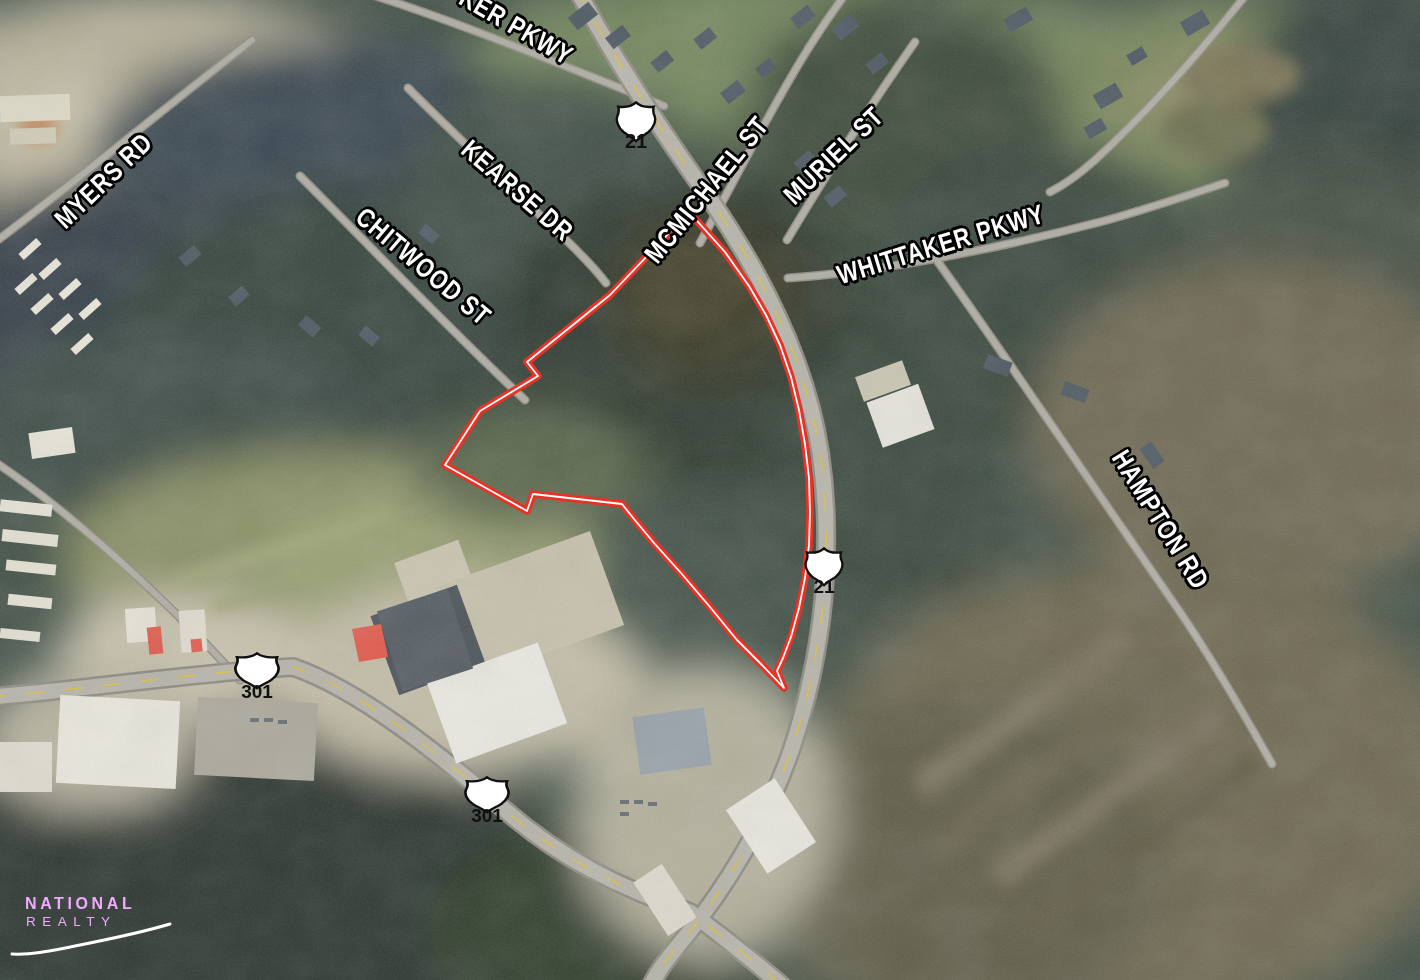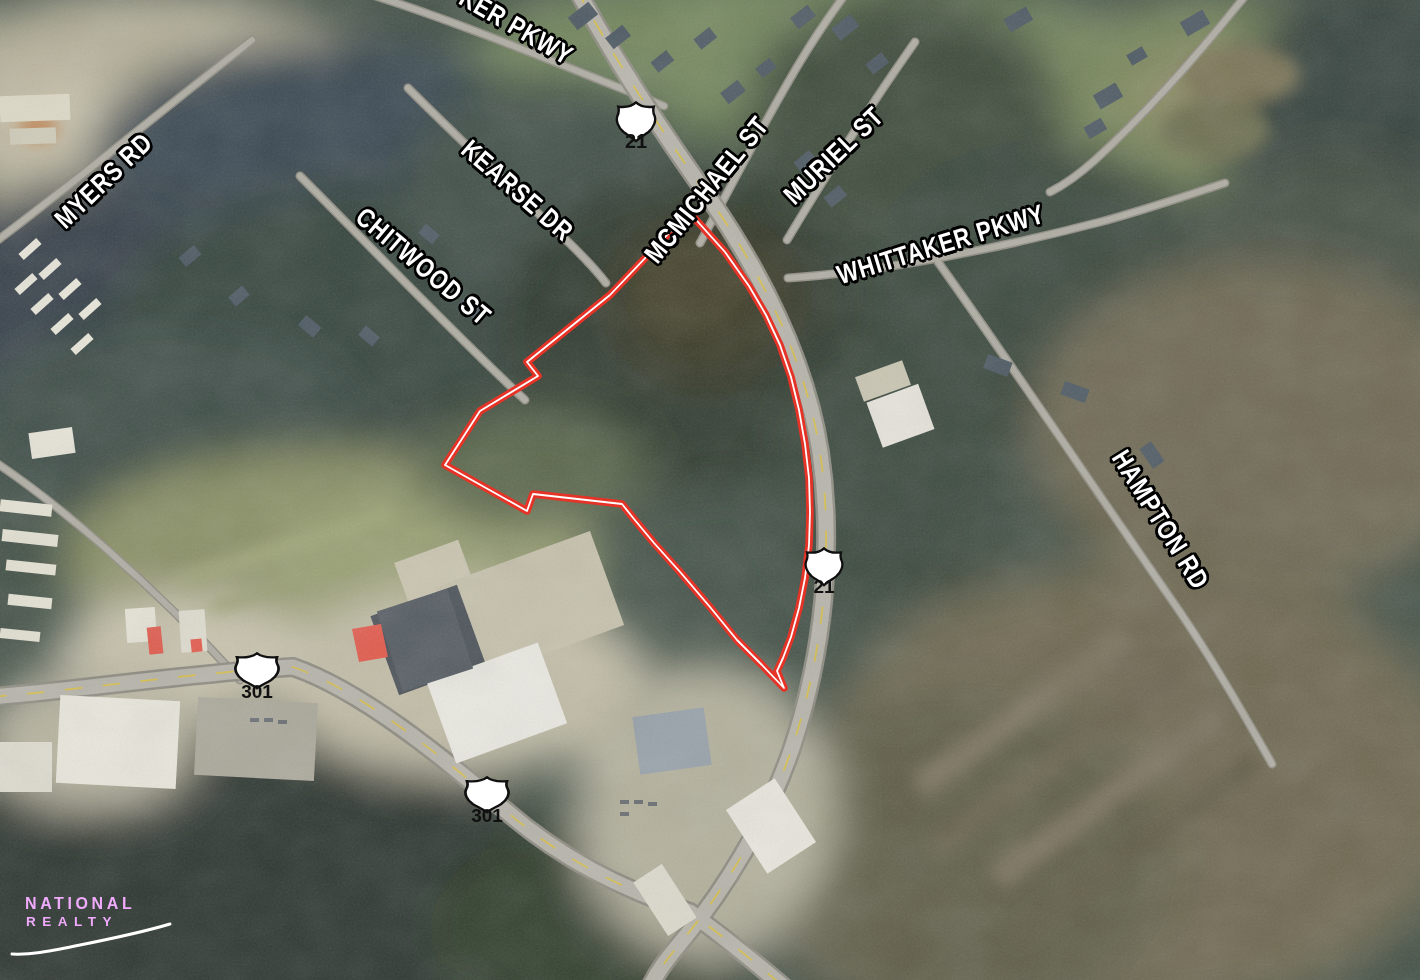--- a/index.html
+++ b/index.html
@@ -21,21 +21,21 @@
     position:absolute;inset:0;display:flex;align-items:center;justify-content:center;
     padding-bottom:7px;font-weight:bold;color:#111;margin-top:40px;
   }
   .shield.s-top21 span{font-size:20px;}
   .shield.s-mid21 span{font-size:19px;}
   .shield.s-301 span{font-size:19px;letter-spacing:0px;}
   
   .logo{position:absolute;left:10px;top:896px;width:170px;height:80px;z-index:40;color:#f0abfc;}
   .logo .l1{font-size:16px;font-weight:bold;letter-spacing:3.6px;padding-left:15px;line-height:1;}
   .logo .l2{font-size:43px;font-weight:bold;letter-spacing:1px;line-height:0.84;padding-left:1px;}
-  .logo .l3{font-size:13.5px;font-weight:bold;letter-spacing:6.5px;padding-left:16px;line-height:1;margin-top:3px;}
+  .logo .l3{font-size:13.5px;font-weight:normal;letter-spacing:6.5px;padding-left:16px;line-height:1;margin-top:3px;}
   .logo svg.swoosh{position:absolute;left:0;top:17px;width:165px;height:45px;pointer-events:none;}
 </style>
 </head>
 <body>
 
 <div class="stage">
 
   <svg class="base" viewBox="0 0 1420 980" preserveAspectRatio="none">
     <defs>
       <filter id="soft" x="-40%" y="-40%" width="180%" height="180%">

